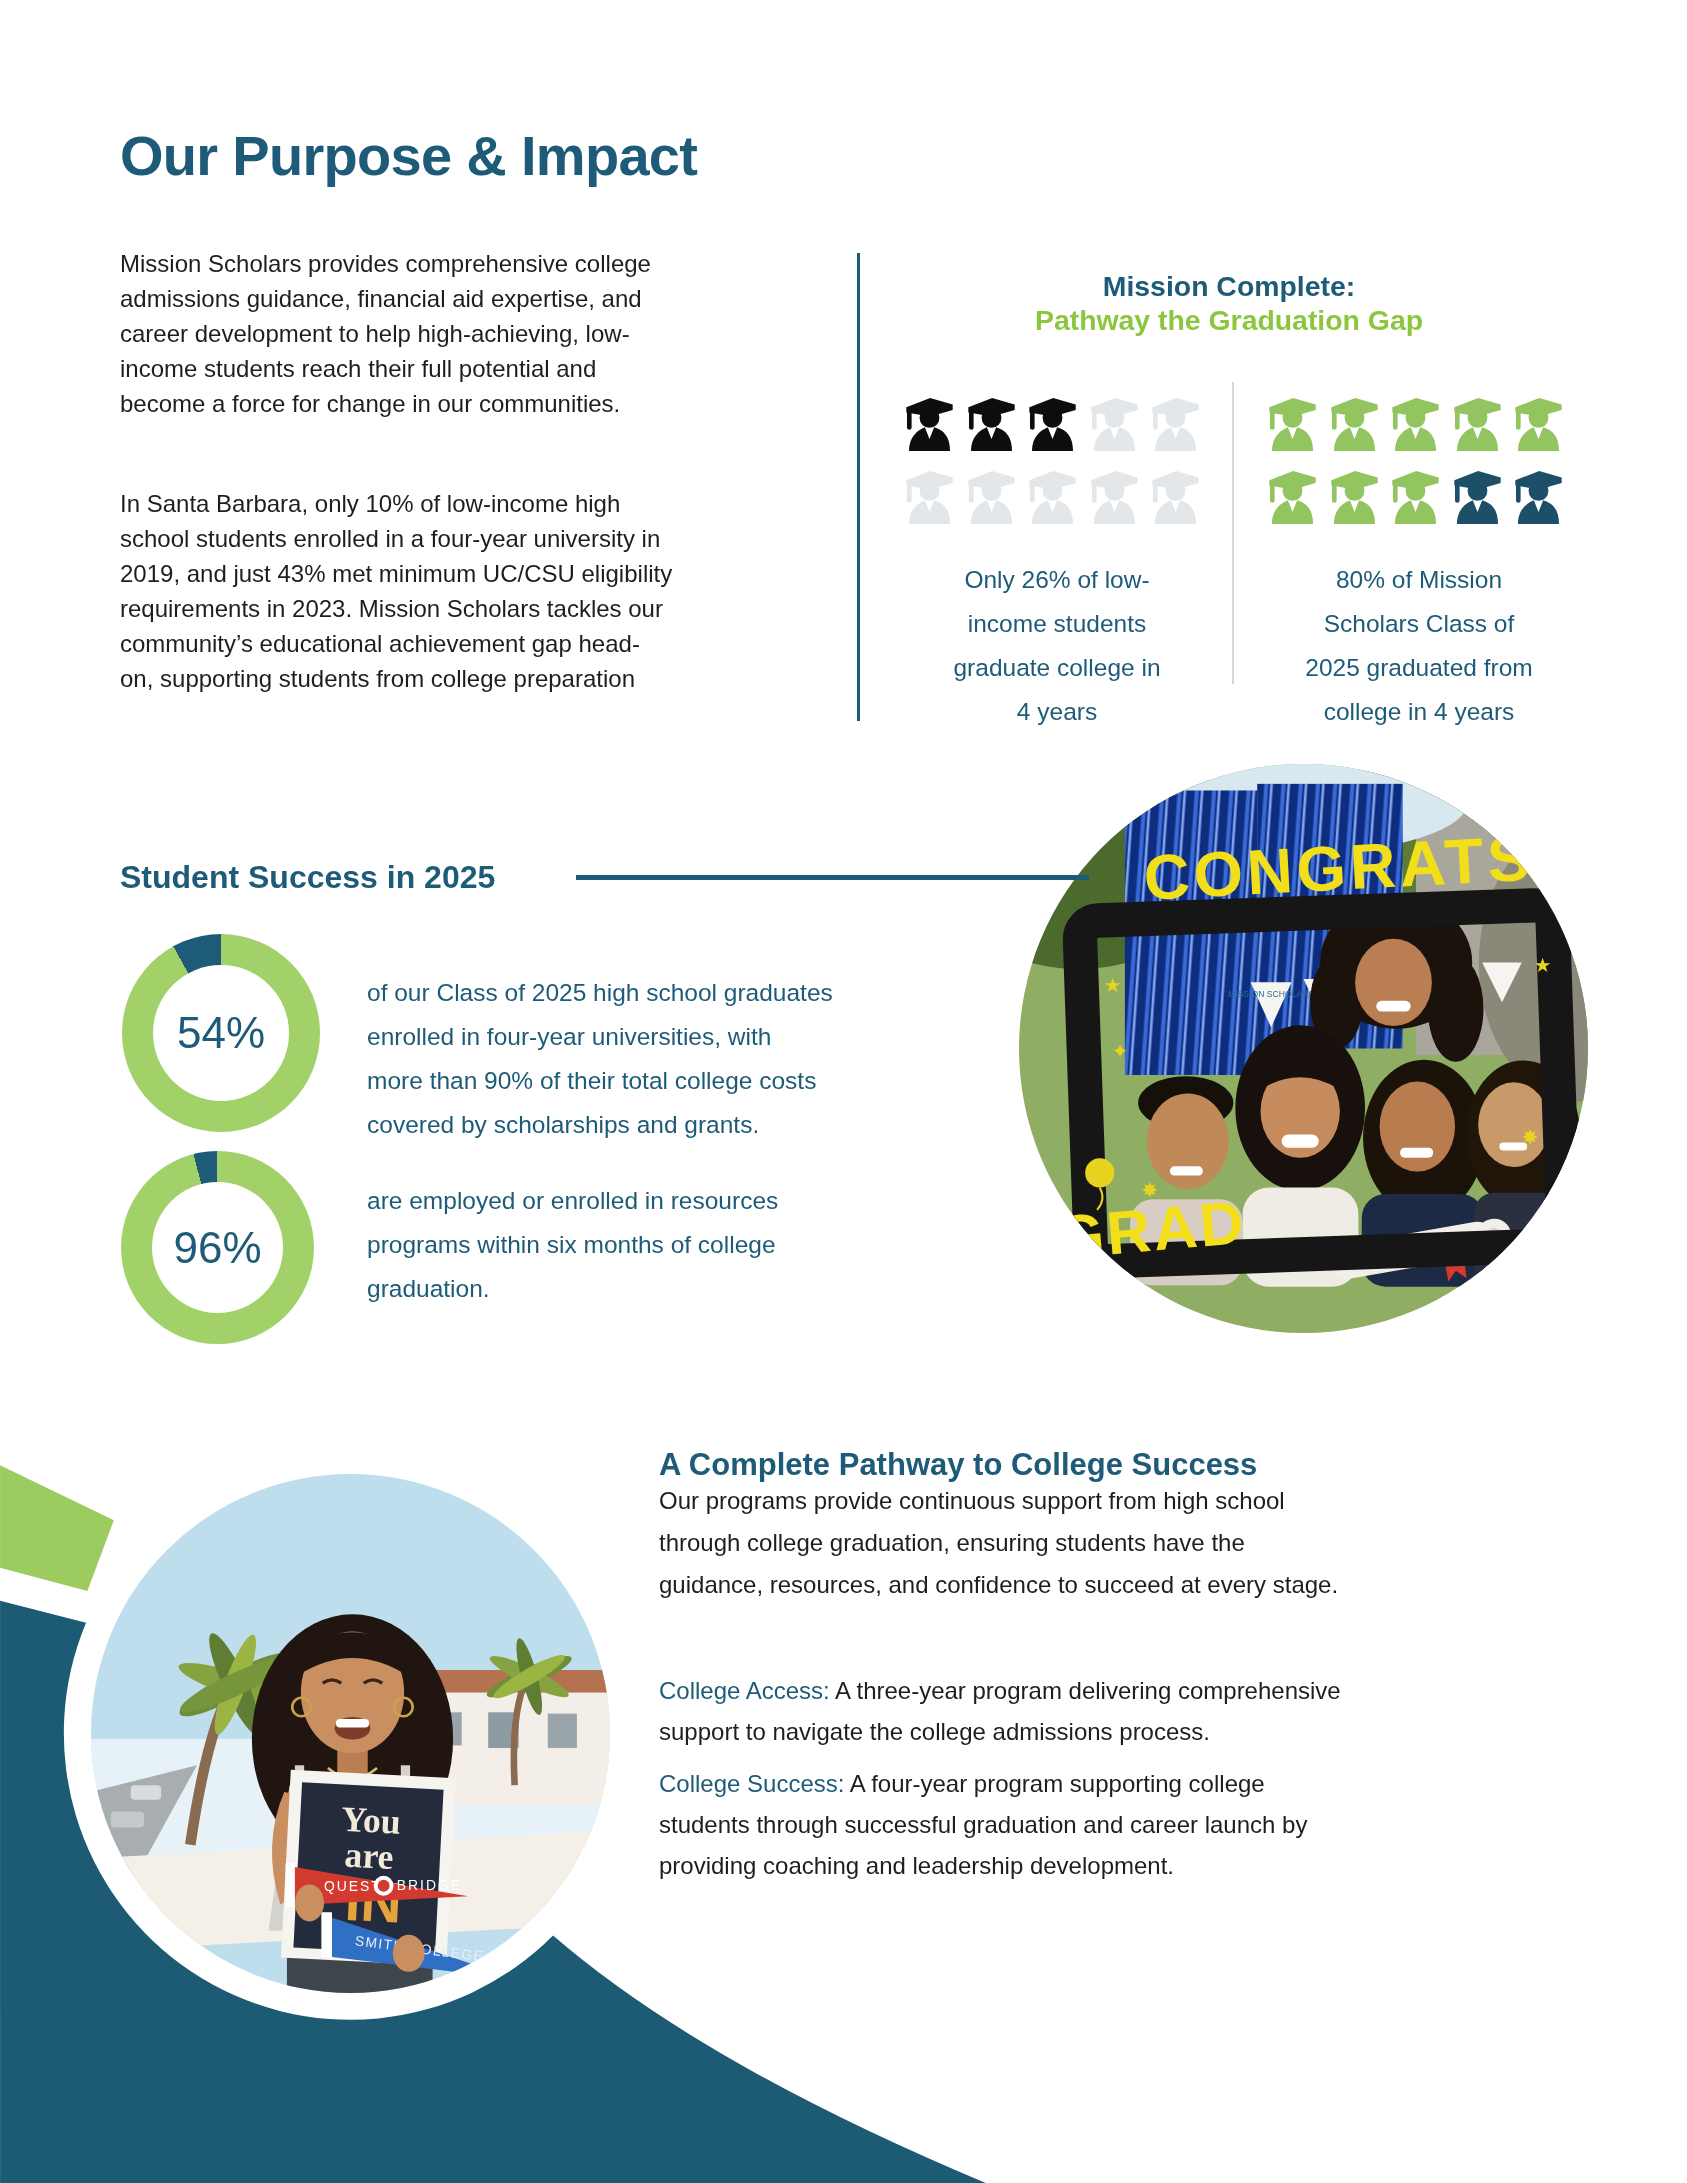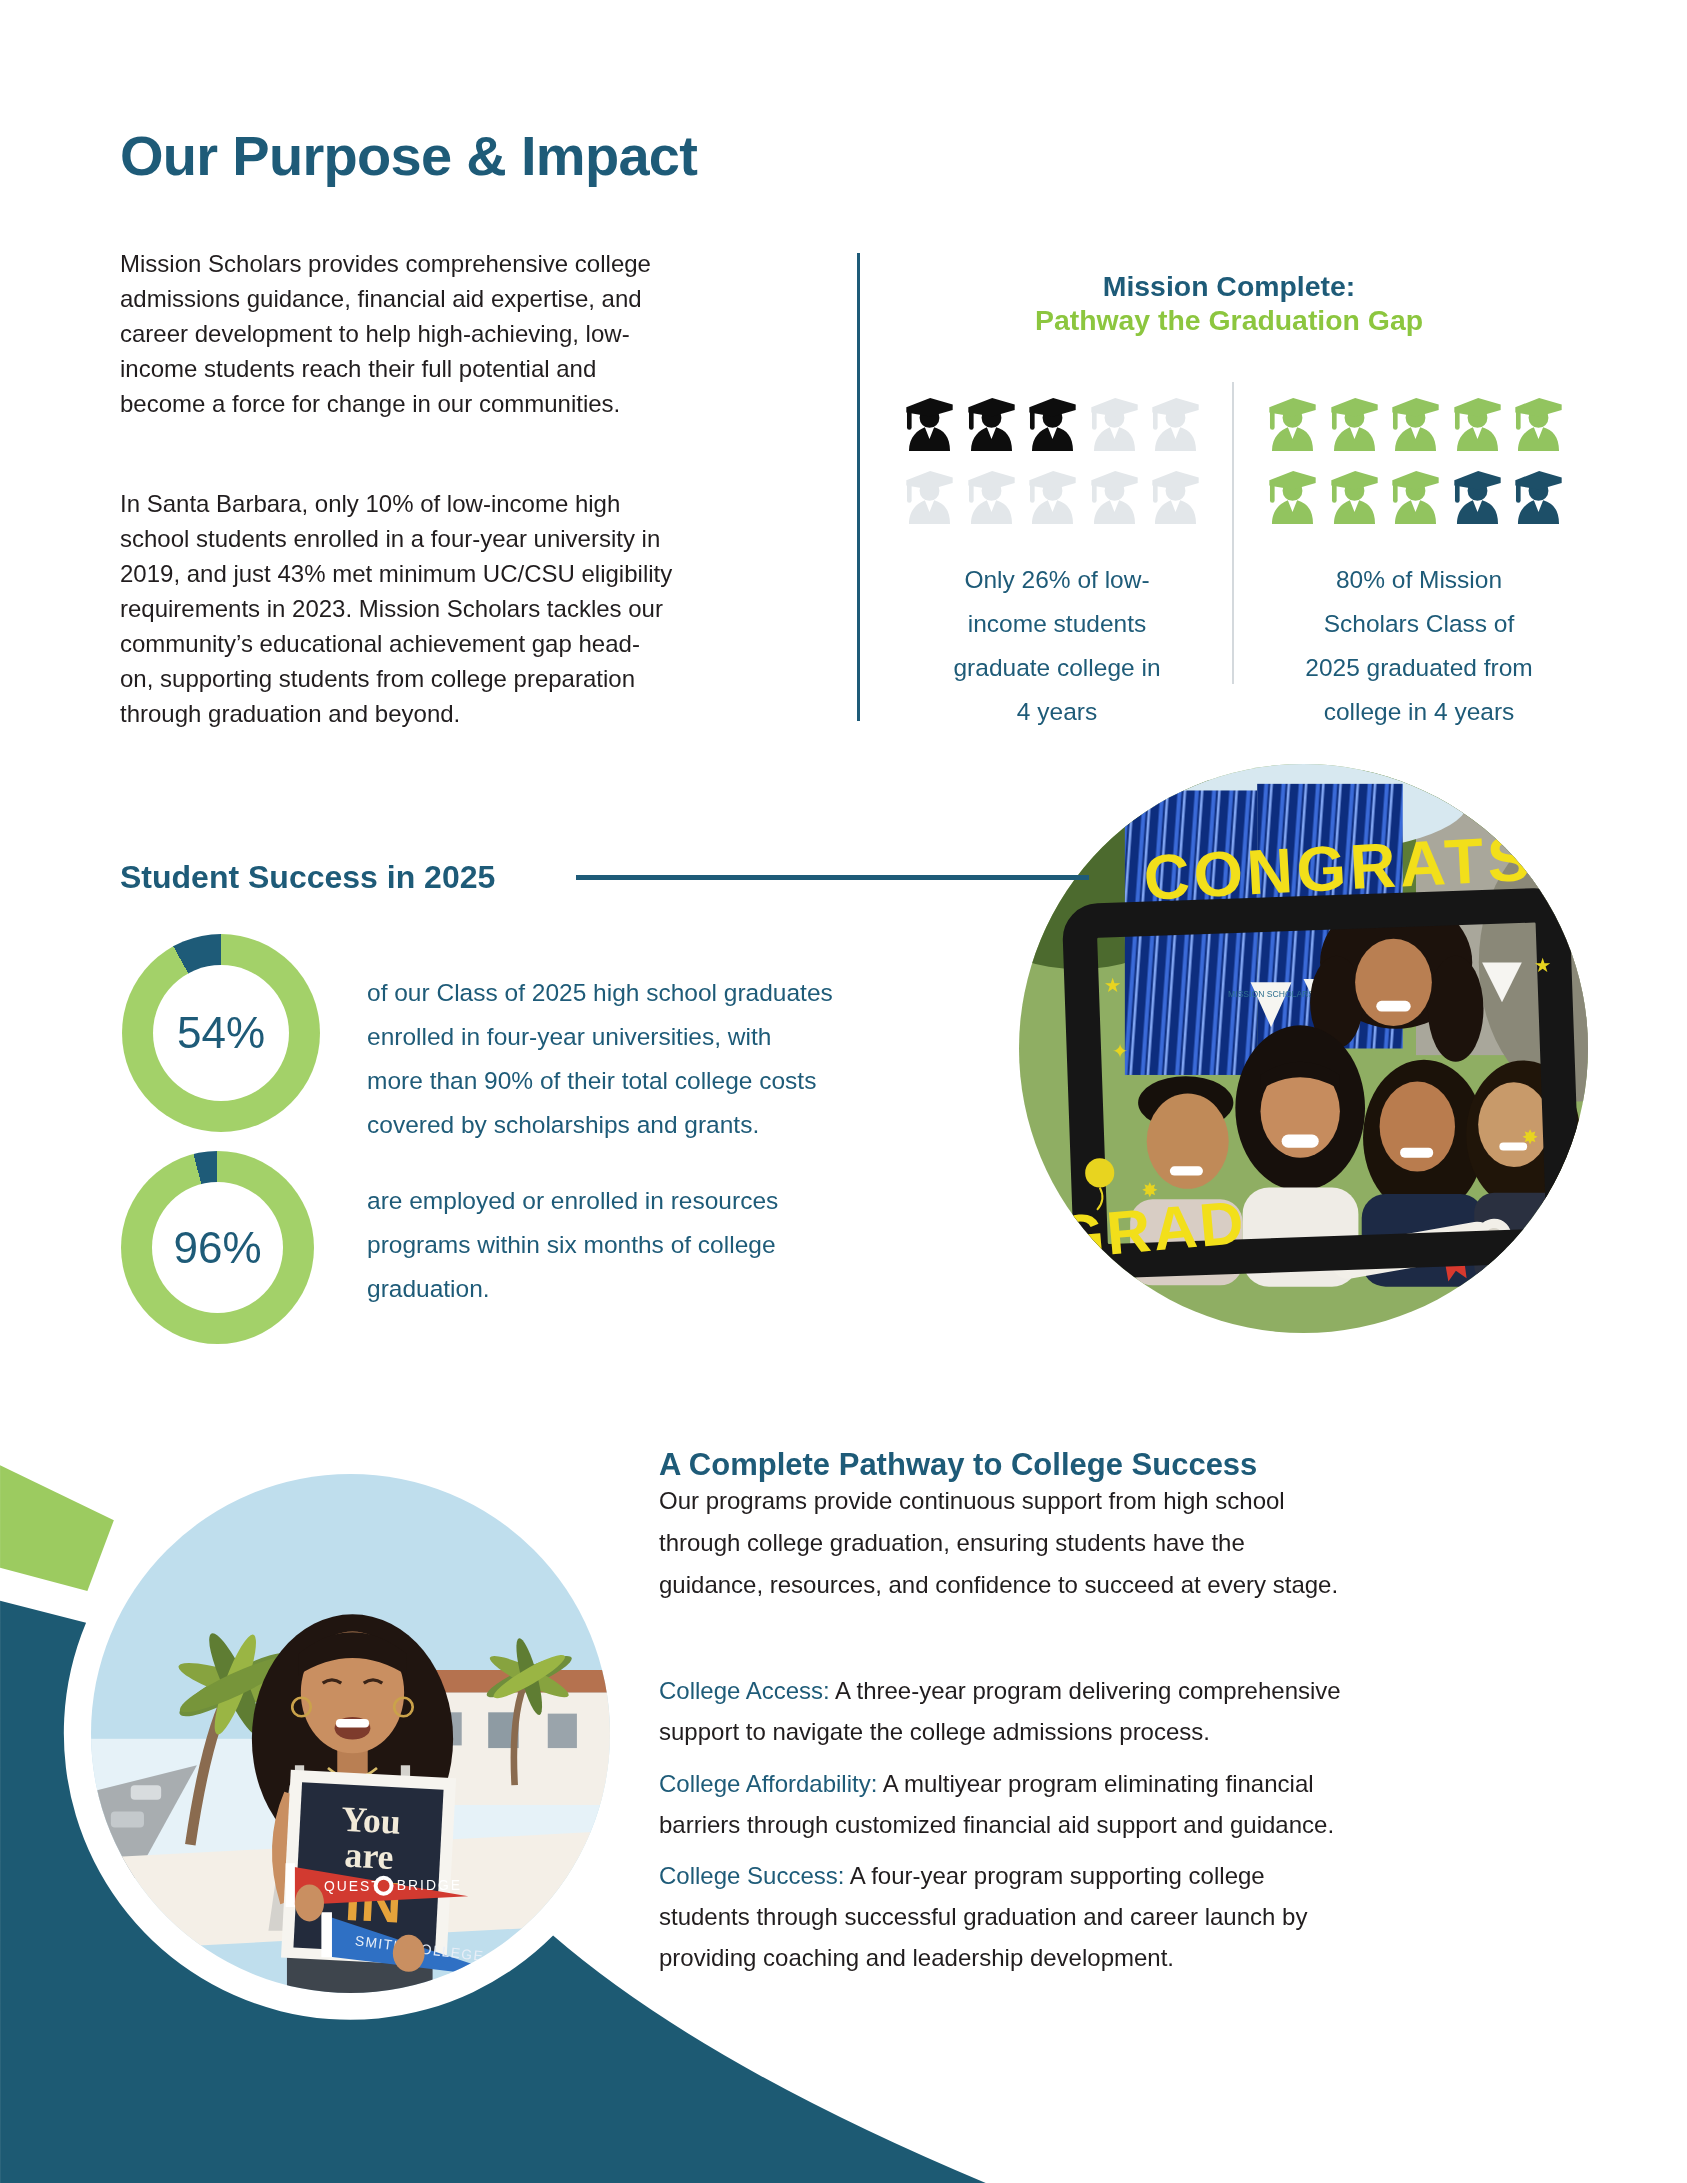--- a/index.html
+++ b/index.html
@@ -260,21 +260,20 @@
     <div class="tline">income students reach their full potential and</div>
     <div class="tline">become a force for change in our communities.</div>
   </div>
 <div id="intro-p2" class="abs textlayer bodytext">
     <div class="tline">In Santa Barbara, only 10% of low-income high</div>
     <div class="tline">school students enrolled in a four-year university in</div>
     <div class="tline">2019, and just 43% met minimum UC/CSU eligibility</div>
     <div class="tline">requirements in 2023. Mission Scholars tackles our</div>
     <div class="tline">community’s educational achievement gap head-</div>
     <div class="tline">on, supporting students from college preparation</div>
-    <div class="tline">through graduation and beyond.</div>
   </div>
 
 <div id="info-rule" class="abs textlayer"></div>
 <div id="info-header" class="abs textlayer">
   <div class="l1 tline">Mission Complete:</div>
   <div class="l2 tline">Pathway the Graduation Gap</div>
 </div>
 <div id="icons-left" class="abs textlayer icon-grid">
     <svg viewBox="0 0 74 86" class="cap" style="color: rgb(13, 13, 13);">
       <use href="#grad-cap"></use>
@@ -380,22 +379,18 @@
     <div class="tline">Our programs provide continuous support from high school</div>
     <div class="tline">through college graduation, ensuring students have the</div>
     <div class="tline">guidance, resources, and confidence to succeed at every stage.</div>
   </div>
 <div id="pathway-programs" class="abs textlayer">
     <div class="program">
       <div class="tline"><span class="plabel">College Access: </span>A three-year program delivering comprehensive</div>
       <div class="tline">support to navigate the college admissions process.</div>
     </div>
     <div class="program">
-      <div class="tline"><span class="plabel">College Affordability: </span>A multiyear program eliminating financial</div>
-      <div class="tline">barriers through customized financial aid support and guidance.</div>
-    </div>
-    <div class="program">
       <div class="tline"><span class="plabel">College Success: </span>A four-year program supporting college</div>
       <div class="tline">students through successful graduation and career launch by</div>
       <div class="tline">providing coaching and leadership development.</div>
     </div>
   </div>
 
 
 </body></html>

